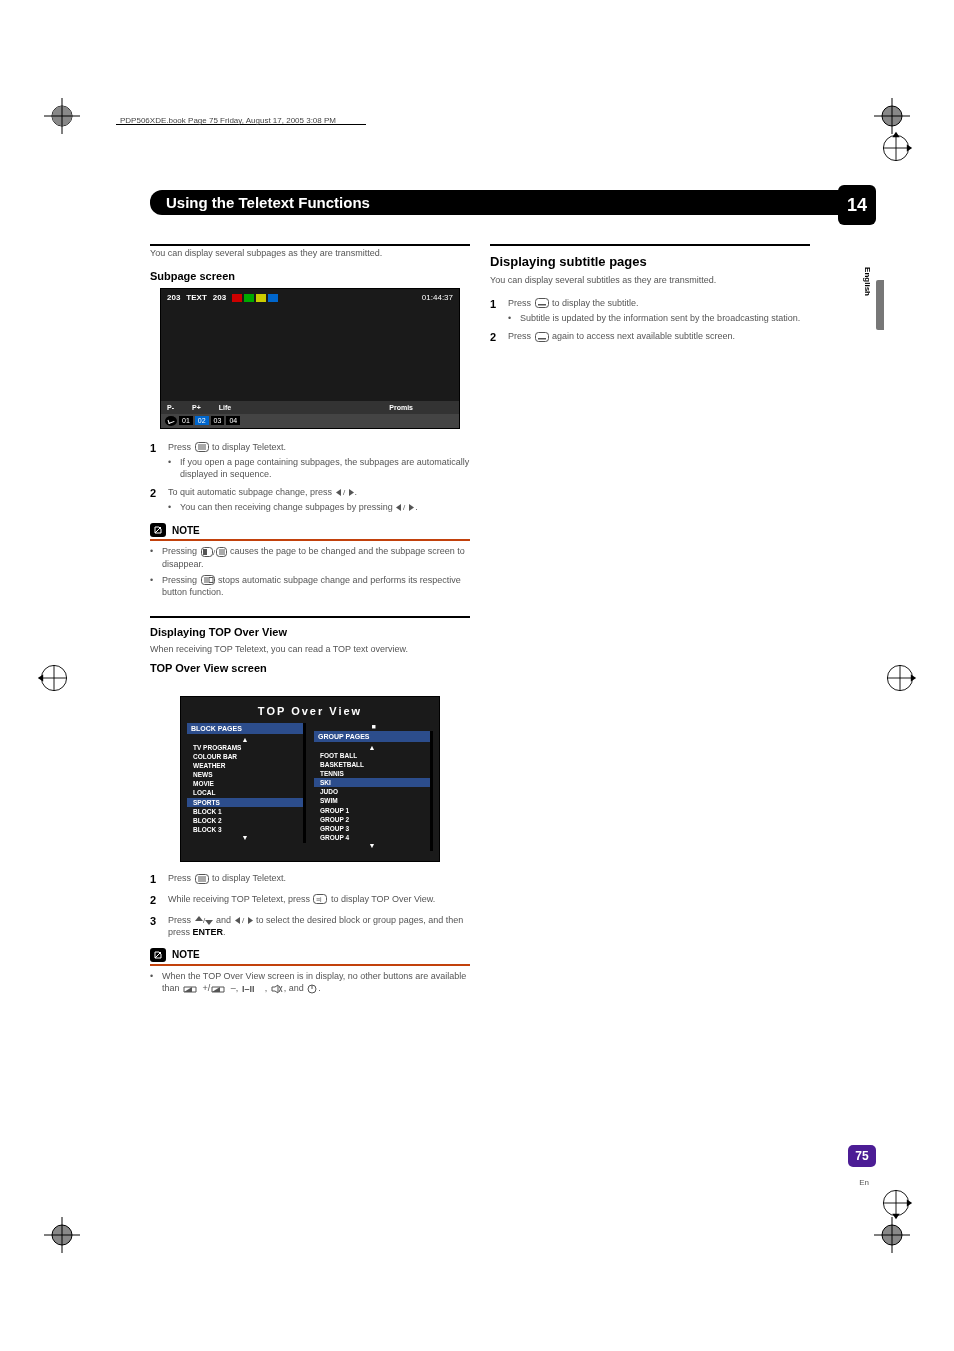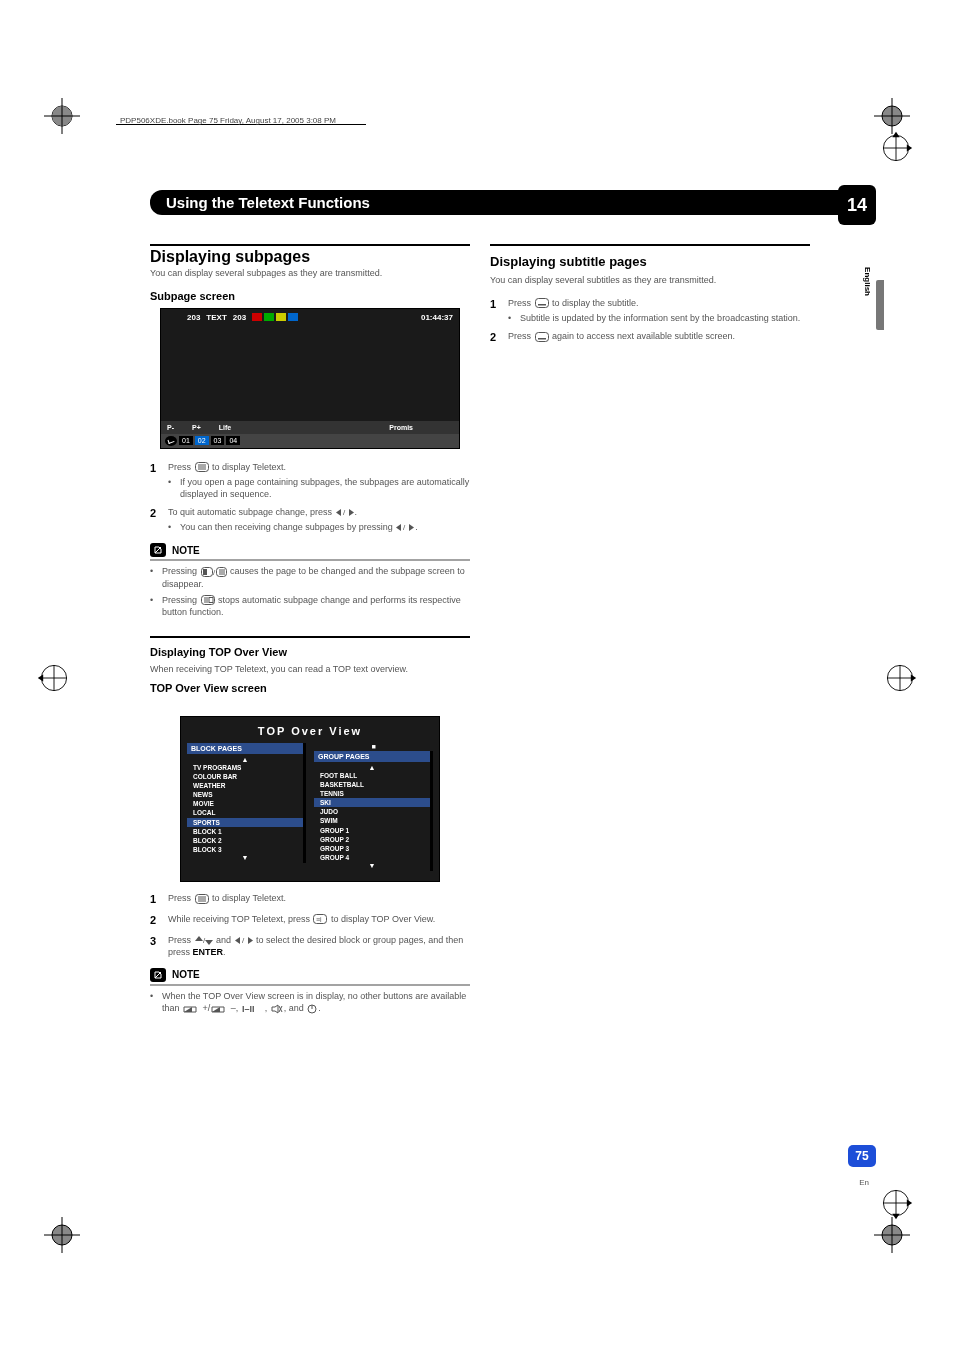--- a/index.html
+++ b/index.html
@@ -76,21 +76,21 @@
   h3.sub { font-size: 11px; font-weight: bold; margin-top: 8px; margin-bottom: 6px; }
 
   .ttx-screen {
     width: 300px;
     margin: 0 auto 12px;
     background: #1a1a1a;
     border: 1px solid #000;
     font-size: 8px;
     color: #fff;
   }
-  .ttx-topbar { display: flex; align-items: flex-start; padding: 4px 6px; gap: 6px; margin-left: 20px; }
+  .ttx-topbar { display: flex; align-items: flex-end; padding: 4px 6px; gap: 6px; }
   .ttx-topbar .spacer { flex: 1; }
   .ttx-colors { display: flex; gap: 2px; }
   .ttx-colors span { width: 10px; height: 8px; display: inline-block; }
   .c-red { background: #c00; } .c-grn { background: #0a0; } .c-yel { background: #cc0; } .c-blu { background: #06c; }
   .ttx-body { height: 95px; }
   .ttx-botbar { background: #333; display: flex; padding: 3px 6px; font-size: 7px; }
   .ttx-botbar .cell { margin-right: 18px; }
   .ttx-subrow {
     background: #444;
     display: flex; align-items: center;
@@ -108,21 +108,21 @@
   ol.steps > li { display: flex; margin-bottom: 6px; font-size: 9px; color: #555; line-height: 1.35; }
   ol.steps > li .num { font-weight: bold; color: #000; min-width: 18px; font-size: 11px; }
   ol.steps .step-body { flex: 1; }
   ol.steps .bullet { display: flex; margin-top: 3px; }
   ol.steps .bullet .dot { min-width: 12px; }
   .inline-icon { display: inline-flex; vertical-align: middle; margin: 0 1px; }
 
   .note-hdr {
     margin-top: 10px;
     display: flex; align-items: center; gap: 6px;
-    border-bottom: 2px solid #a3a3a3;
+    border-bottom: 2px solid #c2410c;
     padding-bottom: 2px; margin-bottom: 4px;
   }
   .note-hdr .badge {
     width: 16px; height: 14px; background: #000; border-radius: 3px;
     display: flex; align-items: center; justify-content: center;
   }
   .note-hdr .label { font-weight: bold; font-size: 10px; }
   ul.notes { list-style: none; padding: 0; }
   ul.notes li { font-size: 9px; color: #555; line-height: 1.35; display: flex; margin-bottom: 4px; }
   ul.notes li .dot { min-width: 12px; }
@@ -154,21 +154,21 @@
     top: 296px; right: 82px;
     font-size: 8px; font-weight: bold;
     transform: rotate(90deg);
     transform-origin: right top;
   }
 
   .page-num-box {
     position: absolute;
     bottom: 184px; right: 78px;
     width: 28px; height: 22px;
-    background: #1d4ed8; border-radius: 5px;
+    background: #4c1d95; border-radius: 5px;
     color: #fff; font-weight: bold; font-size: 12px;
     display: flex; align-items: center; justify-content: center;
   }
   .page-num-lang {
     position: absolute;
     bottom: 164px; right: 85px;
     font-size: 8px; color: #555;
   }
 
   .reg-mark {
@@ -254,38 +254,37 @@
 <div class="chapter-bar">
   <div class="chapter-bar-inner">Using the Teletext Functions</div>
 </div>
 <div class="chapter-num">14</div>
 
 <div class="lang-tab"></div>
 <div class="lang-label">English</div>
 
 <div class="col-left">
   <div class="section-rule"></div>
-  <h2 class="section">Displaying subpages</h2>
   <div class="intro">You can display several subpages as they are transmitted.</div>
 
   <h3 class="sub">Subpage screen</h3>
 
   <div class="ttx-screen">
     <div class="ttx-topbar">
       <span style="font-weight:bold">203</span>
       <span style="font-weight:bold">TEXT</span>
       <span style="font-weight:bold">203</span>
       <span class="ttx-colors">
         <span class="c-red"></span>
         <span class="c-grn"></span>
         <span class="c-yel"></span>
         <span class="c-blu"></span>
       </span>
       <span class="spacer"></span>
-      <span style="font-weight:bold">01:44:37</span>
+      <span style="font-weight:normal">01:44:37</span>
     </div>
     <div class="ttx-body"></div>
     <div class="ttx-botbar">
       <span class="cell" style="font-weight:bold">P-</span>
       <span class="cell" style="font-weight:bold">P+</span>
       <span class="cell" style="font-weight:bold">Life</span>
       <span style="flex:1"></span>
       <span class="cell" style="font-weight:bold;margin-right:40px">Promis</span>
     </div>
     <div class="ttx-subrow">

